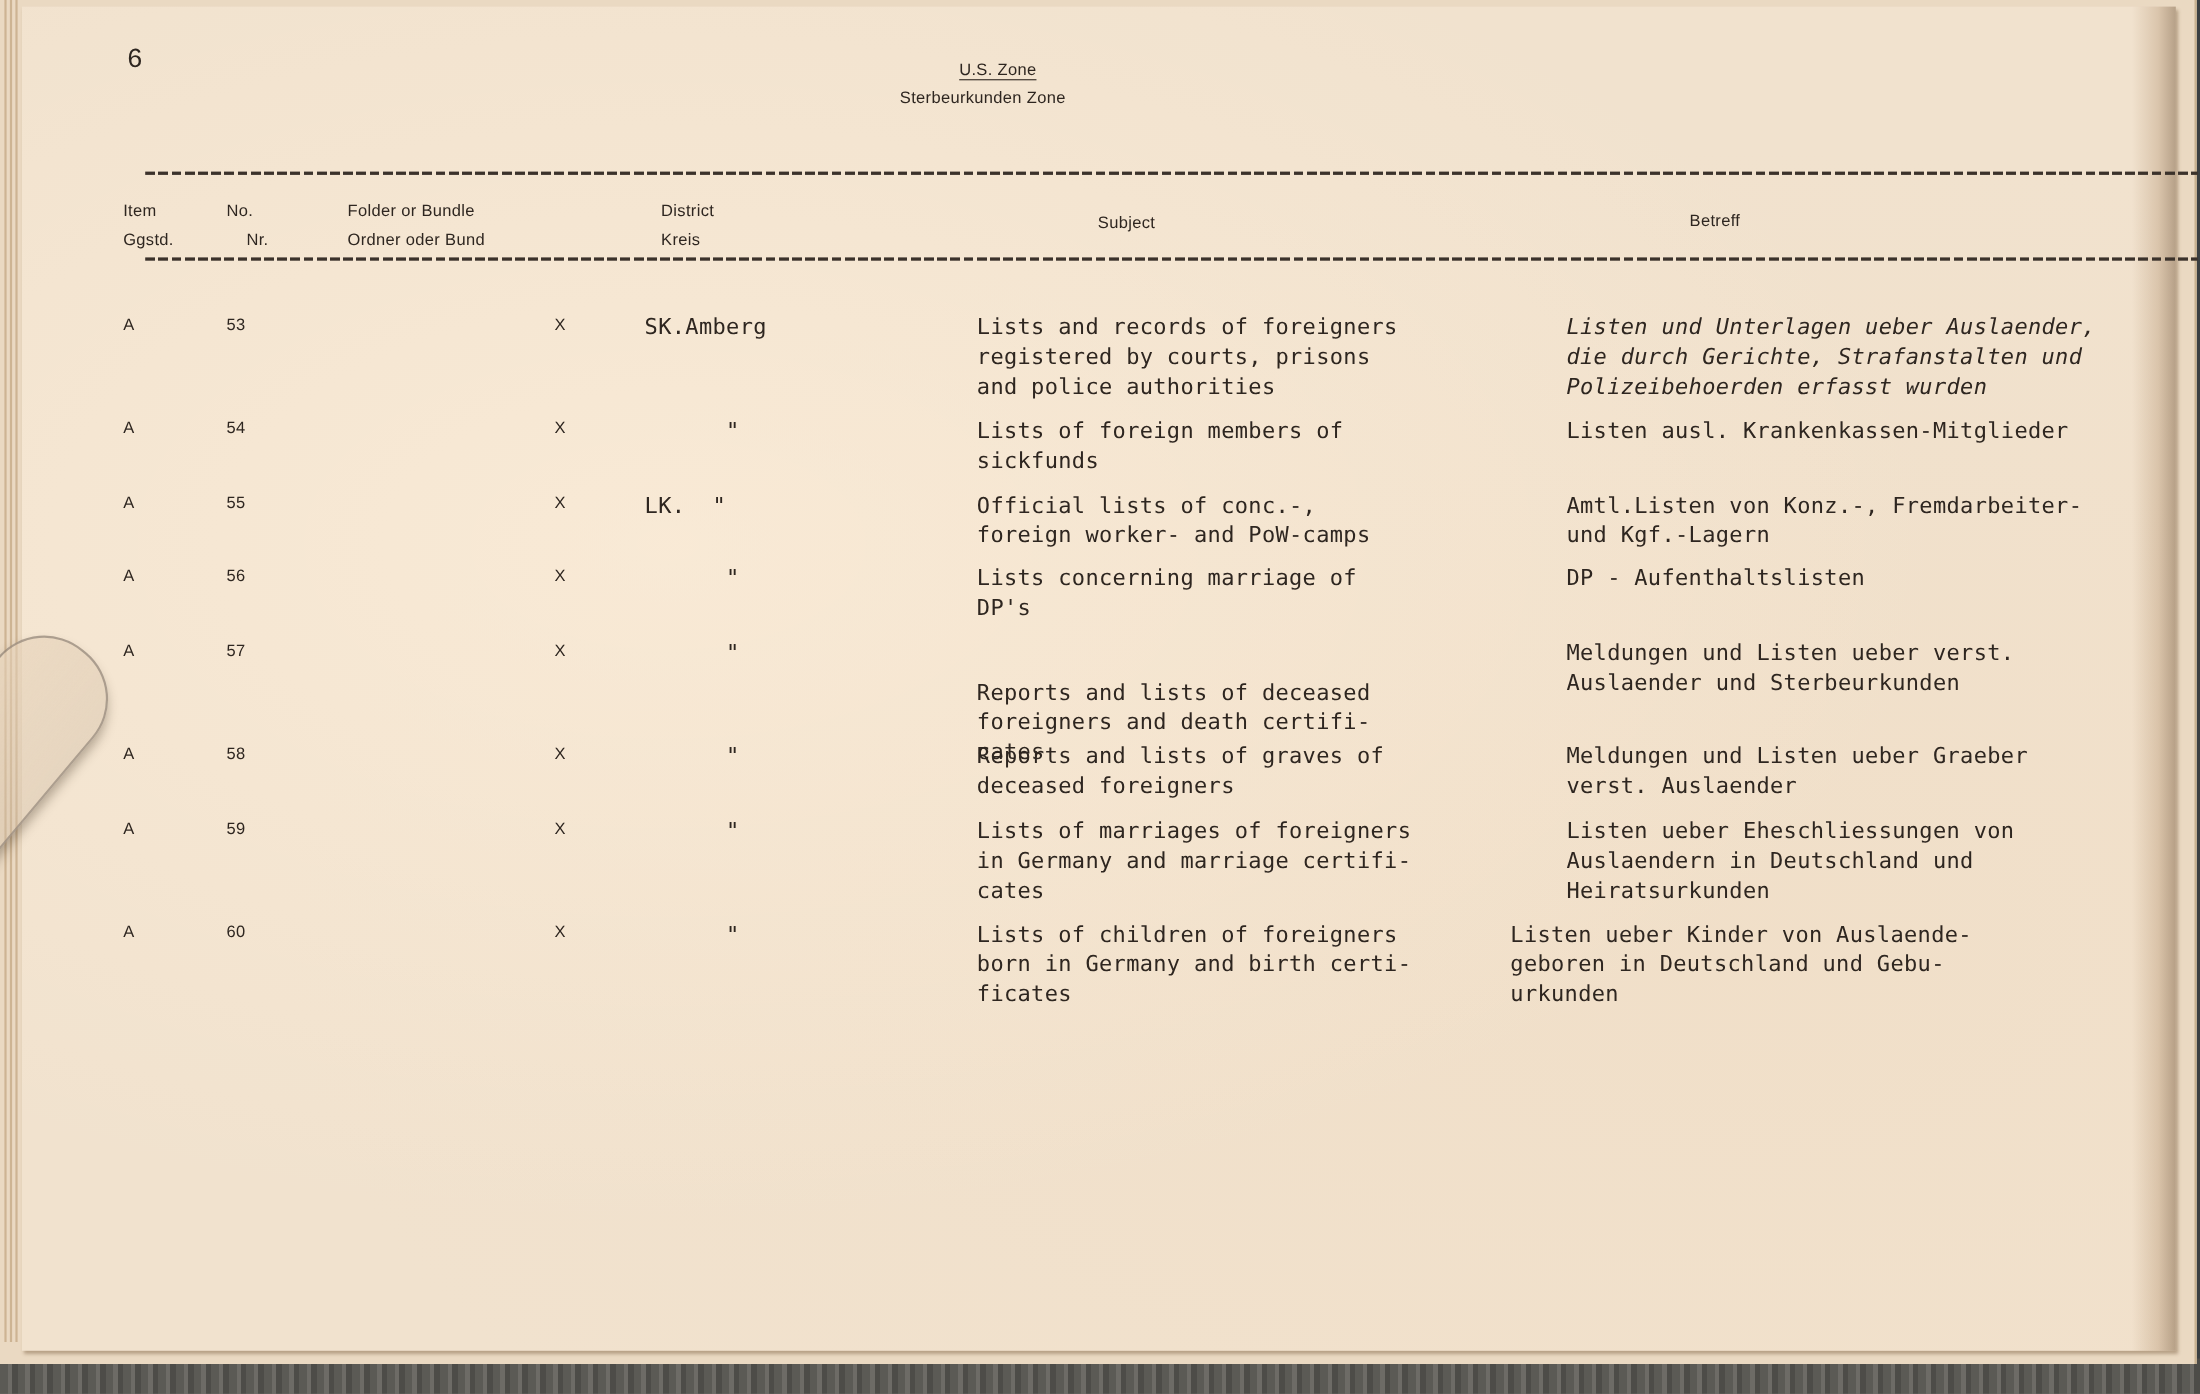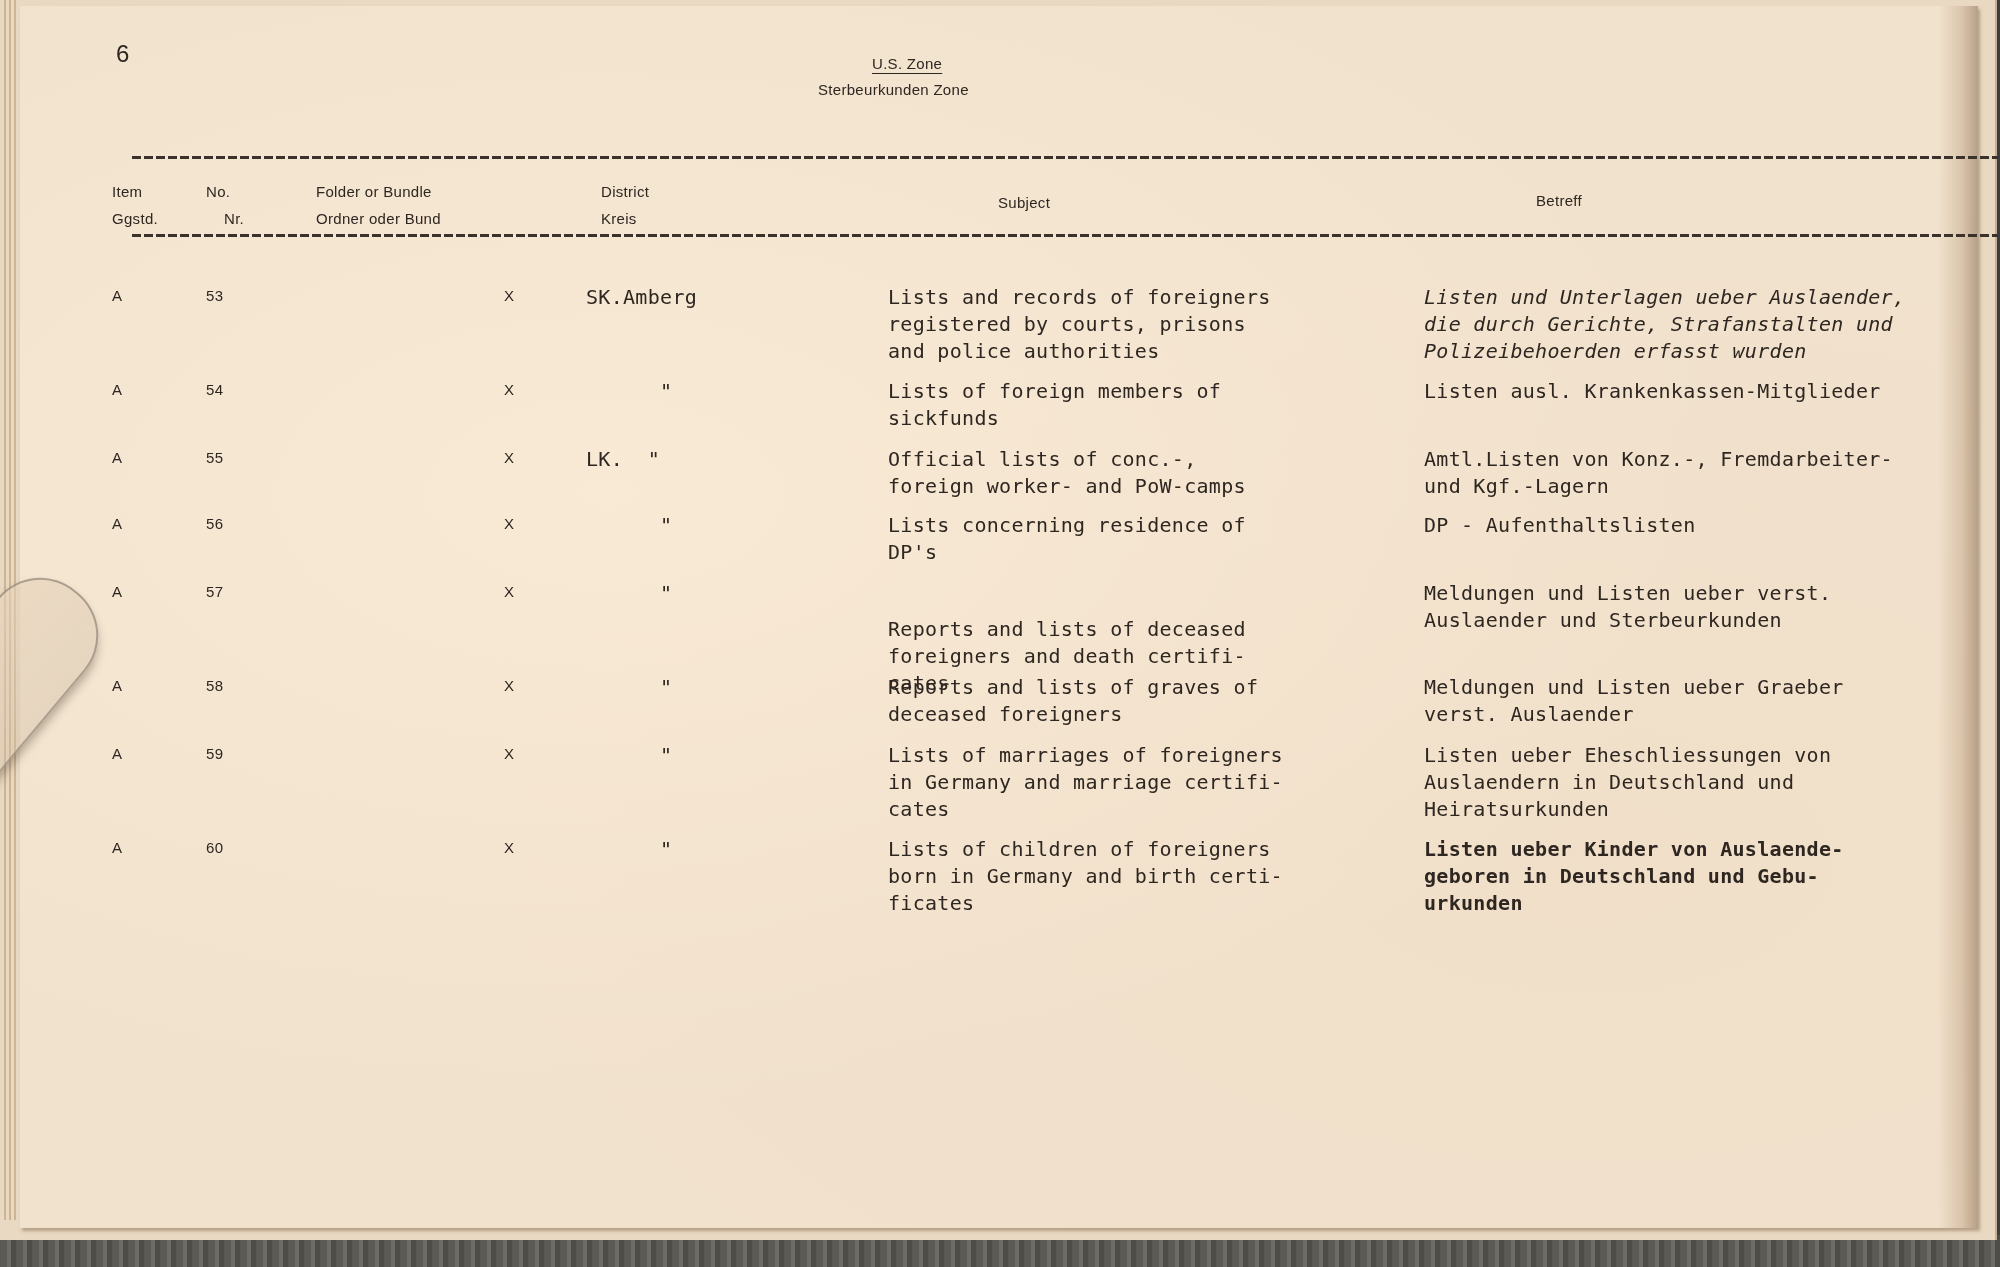--- a/index.html
+++ b/index.html
@@ -111,21 +111,21 @@
         <div class="text " style="left: 868px; top: 440px;">Official lists of conc.-,
 foreign worker- and PoW-camps</div>
         <div class="text " style="left: 1404px; top: 440px;">Amtl.Listen von Konz.-, Fremdarbeiter-
 und Kgf.-Lagern</div>
       </div>
       <div>
         <div class="text sans" style="left: 92px; top: 504px;">A</div>
         <div class="text sans" style="left: 186px; top: 504px;">56</div>
         <div class="text sans" style="left: 484px; top: 504px;">X</div>
         <div class="text " style="left: 640px; top: 506px;">"</div>
-        <div class="text " style="left: 868px; top: 506px;">Lists concerning residence of
+        <div class="text " style="left: 868px; top: 506px;">Lists concerning marriage of
 DP's</div>
         <div class="text " style="left: 1404px; top: 506px;">DP - Aufenthaltslisten</div>
       </div>
       <div>
         <div class="text sans" style="left: 92px; top: 572px;">A</div>
         <div class="text sans" style="left: 186px; top: 572px;">57</div>
         <div class="text sans" style="left: 484px; top: 572px;">X</div>
         <div class="text " style="left: 640px; top: 574px;">"</div>
         <div class="text " style="left: 868px; top: 574px; margin-top: 36px;">Reports and lists of deceased
 foreigners and death certifi-
@@ -156,20 +156,20 @@
 Heiratsurkunden</div>
       </div>
       <div>
         <div class="text sans" style="left: 92px; top: 828px;">A</div>
         <div class="text sans" style="left: 186px; top: 828px;">60</div>
         <div class="text sans" style="left: 484px; top: 828px;">X</div>
         <div class="text " style="left: 640px; top: 830px;">"</div>
         <div class="text " style="left: 868px; top: 830px;">Lists of children of foreigners
 born in Germany and birth certi-
 ficates</div>
-        <div class="text " style="left: 1404px; top: 830px; font-weight: bold;">Listen ueber Kinder von Auslaende-
+        <div class="text " style="left: 1353px; top: 830px;">Listen ueber Kinder von Auslaende-
 geboren in Deutschland und Gebu-
 urkunden</div>
       </div>
     </div>
 
   <div class="clip"></div>
 </div>
 
 </body></html>

